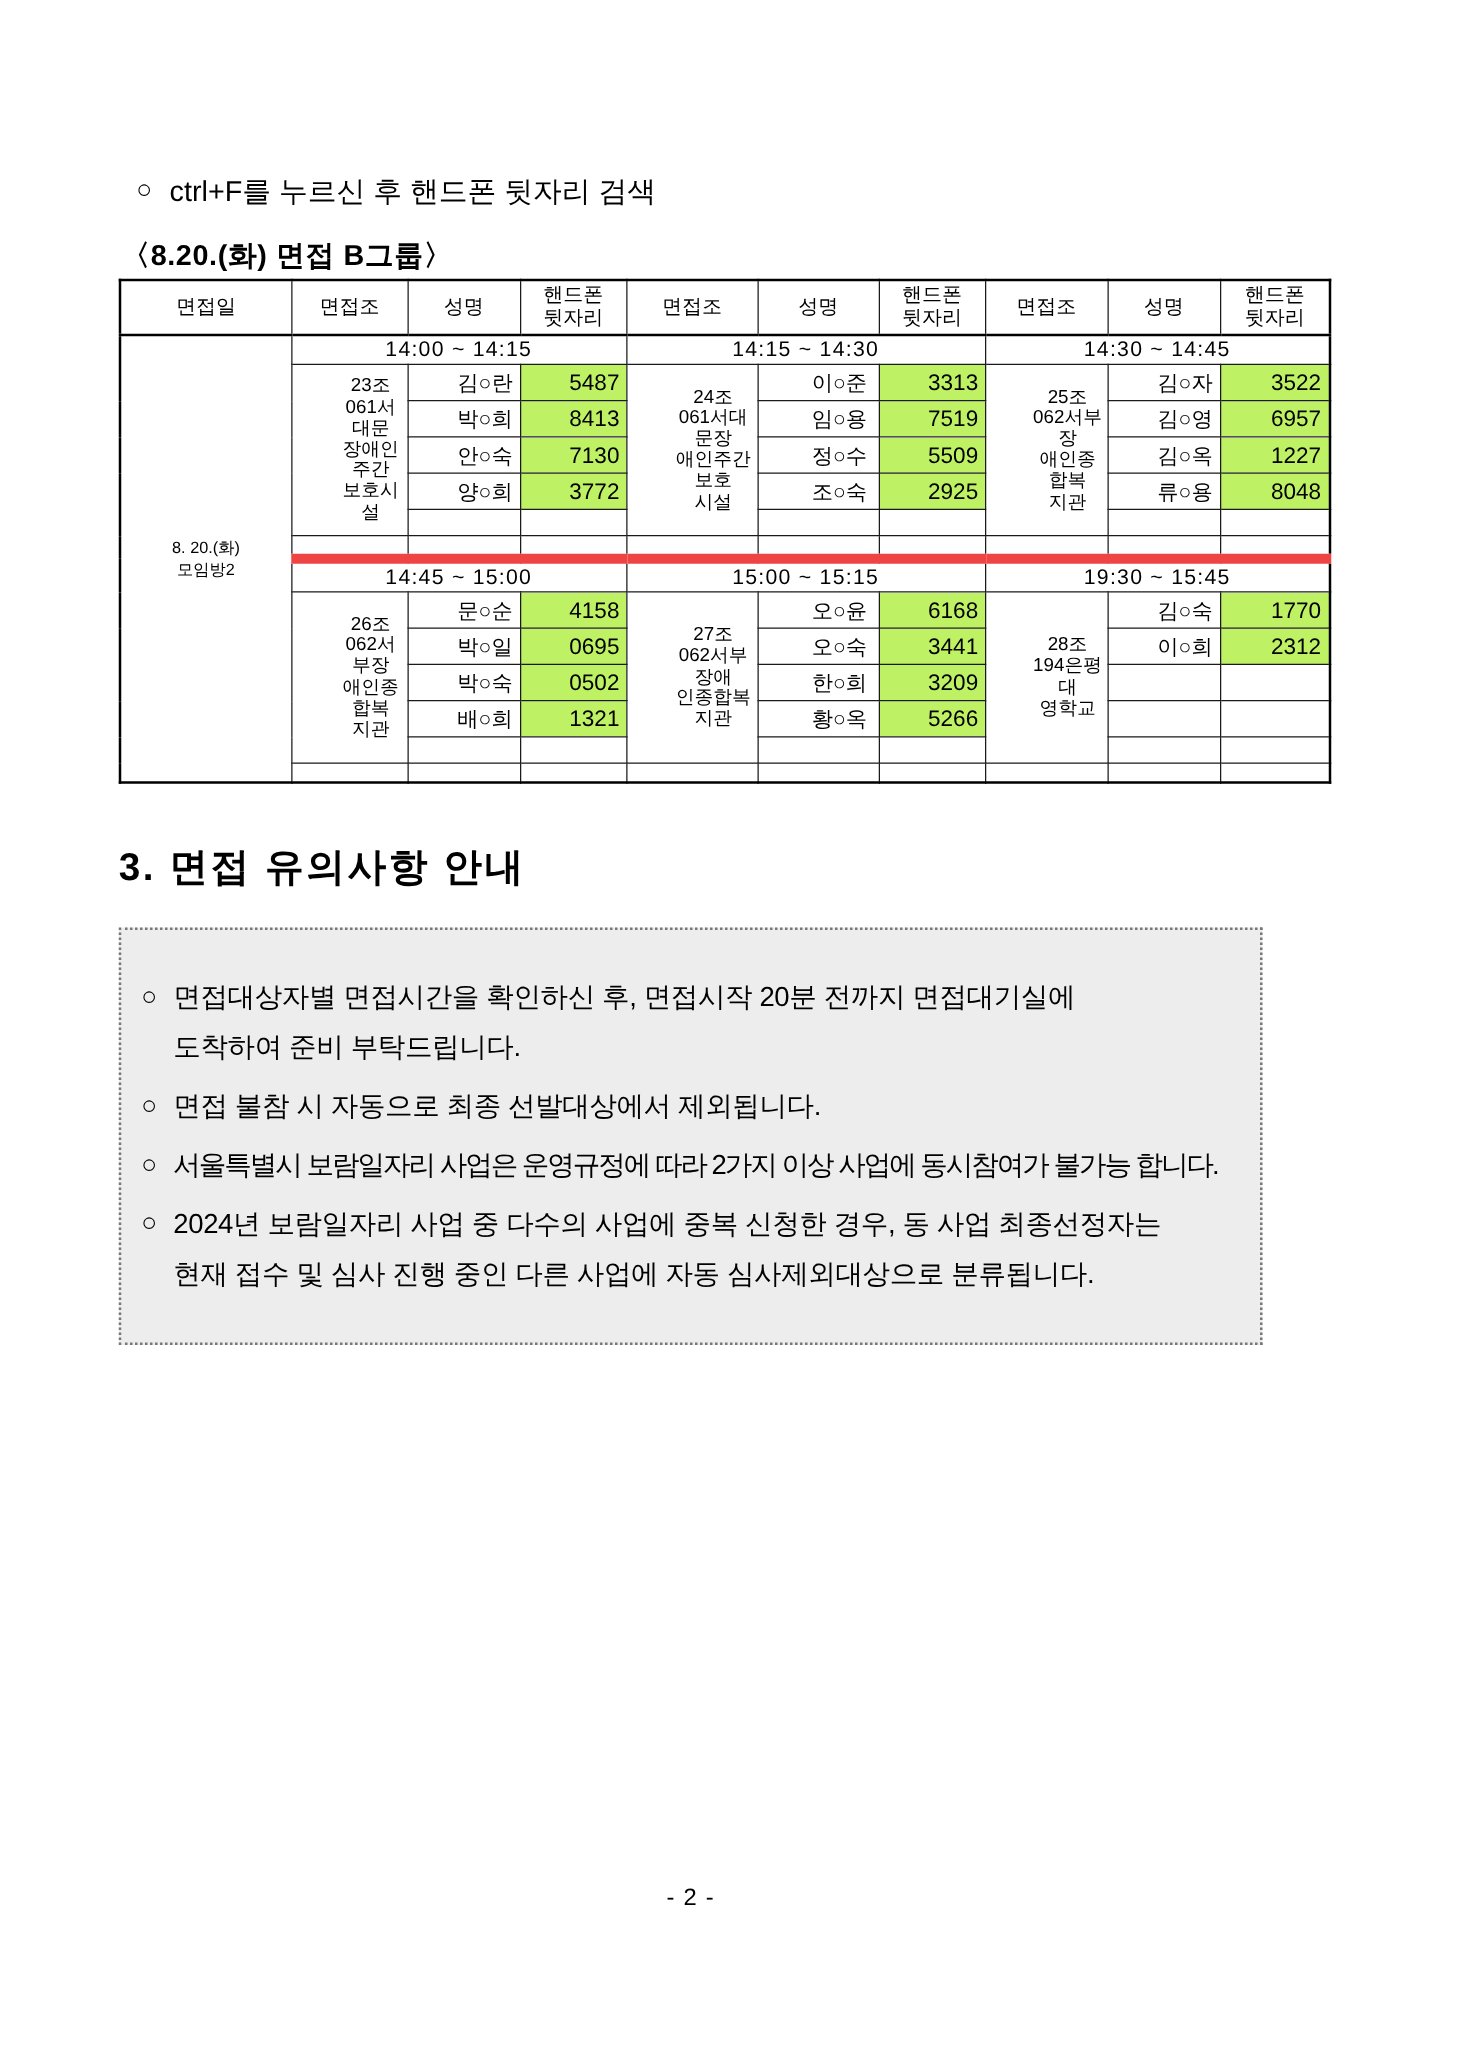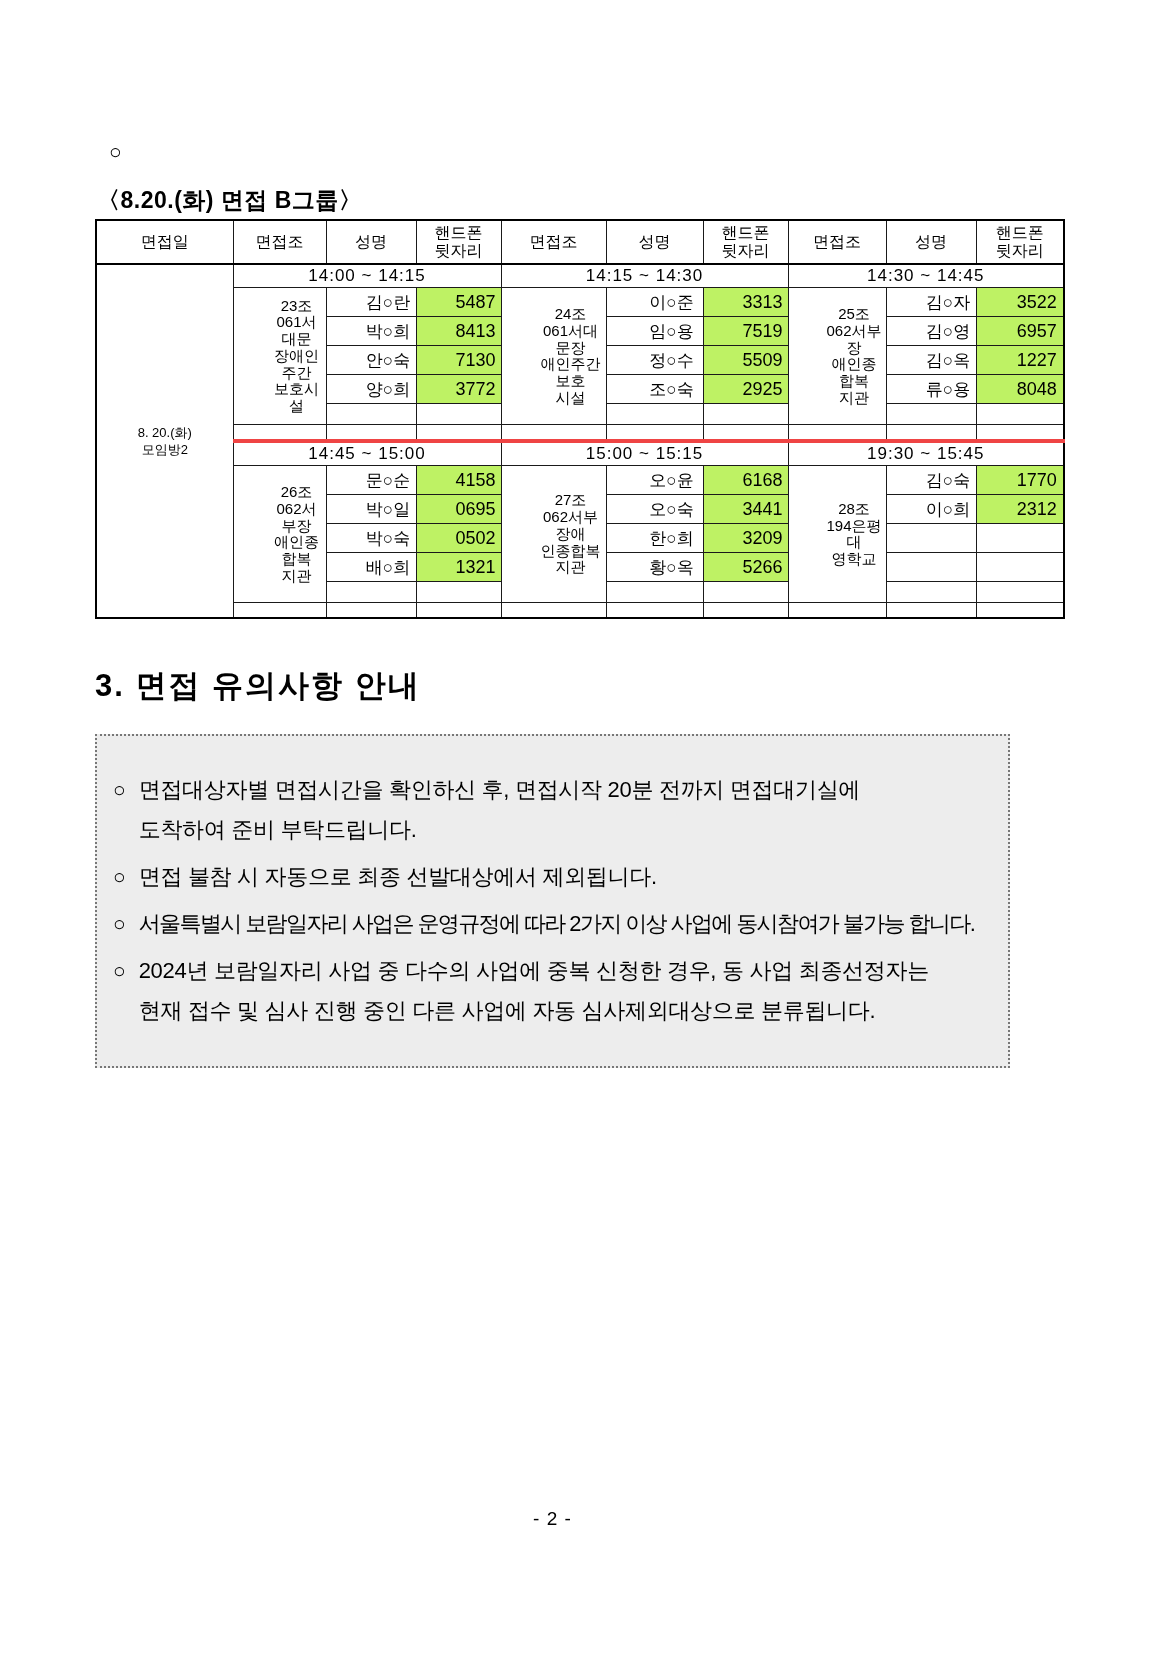--- a/index.html
+++ b/index.html
@@ -11,21 +11,21 @@
   .h-main { font-size:31px; font-weight:bold; letter-spacing:2px; margin:0 0 32px 0; }
   .top-bullet { display:flex; align-items:flex-start; gap:14px; font-size:23px; margin:0 0 20px 14px; }
   .top-bullet .bullet { font-size:21px; line-height:1.3; }
   .caption { font-size:23px; font-weight:bold; margin:0 0 3px 2px; letter-spacing:0.5px; }
 
   table.schedule { border-collapse:collapse; table-layout:fixed; width:968px; border:2px solid #000; }
   .schedule td { border:1px solid #1a1a1a; text-align:center; vertical-align:middle; padding:0 2px; overflow:hidden; }
   .pre { white-space:pre-line;margin-left:12px; }
   .header-row td { font-size:16px; height:42px; line-height:1.15; border-bottom:2px solid #000; }
   .time-row td.time { font-size:17px; height:22px; letter-spacing:1px; }
-  .thick-top td { border-top:4px solid #ef4444; }
+  .thick-top td { border-top:8px solid #ef4444; }
   .data-row td { height:28px;padding-left:36px; }
   .empty-a td { height:20px; }
   .empty-b td { height:14px; }
   .date-cell { font-size:13px; line-height:1.35; }
   td.group { font-size:15px; line-height:1.12; }
   td.name { font-size:17px; }
   td.phone { font-size:18px; }
   td.filled { background:#bef264; }
 
   .h-main2 { font-size:31px; font-weight:bold; letter-spacing:2px; margin:46px 0 0 0; }
@@ -41,20 +41,21 @@
   .footer { position:absolute; bottom:124px; left:95px; width:915px; text-align:center; font-size:19px; letter-spacing:1px; }
 </style>
 </head>
 <body>
 
 <div class="page">
 
 
   <div class="top-bullet">
     <span class="bullet">○</span>
+    <span>ctrl+F를 누르신 후 핸드폰 뒷자리 검색</span>
   </div>
 
   <div class="caption">〈8.20.(화) 면접 B그룹〉</div>
 
   <table class="schedule">
     <colgroup>
       <col style="width:137px">
         <col style="width:93px">
         <col style="width:90px">
         <col style="width:85px">

